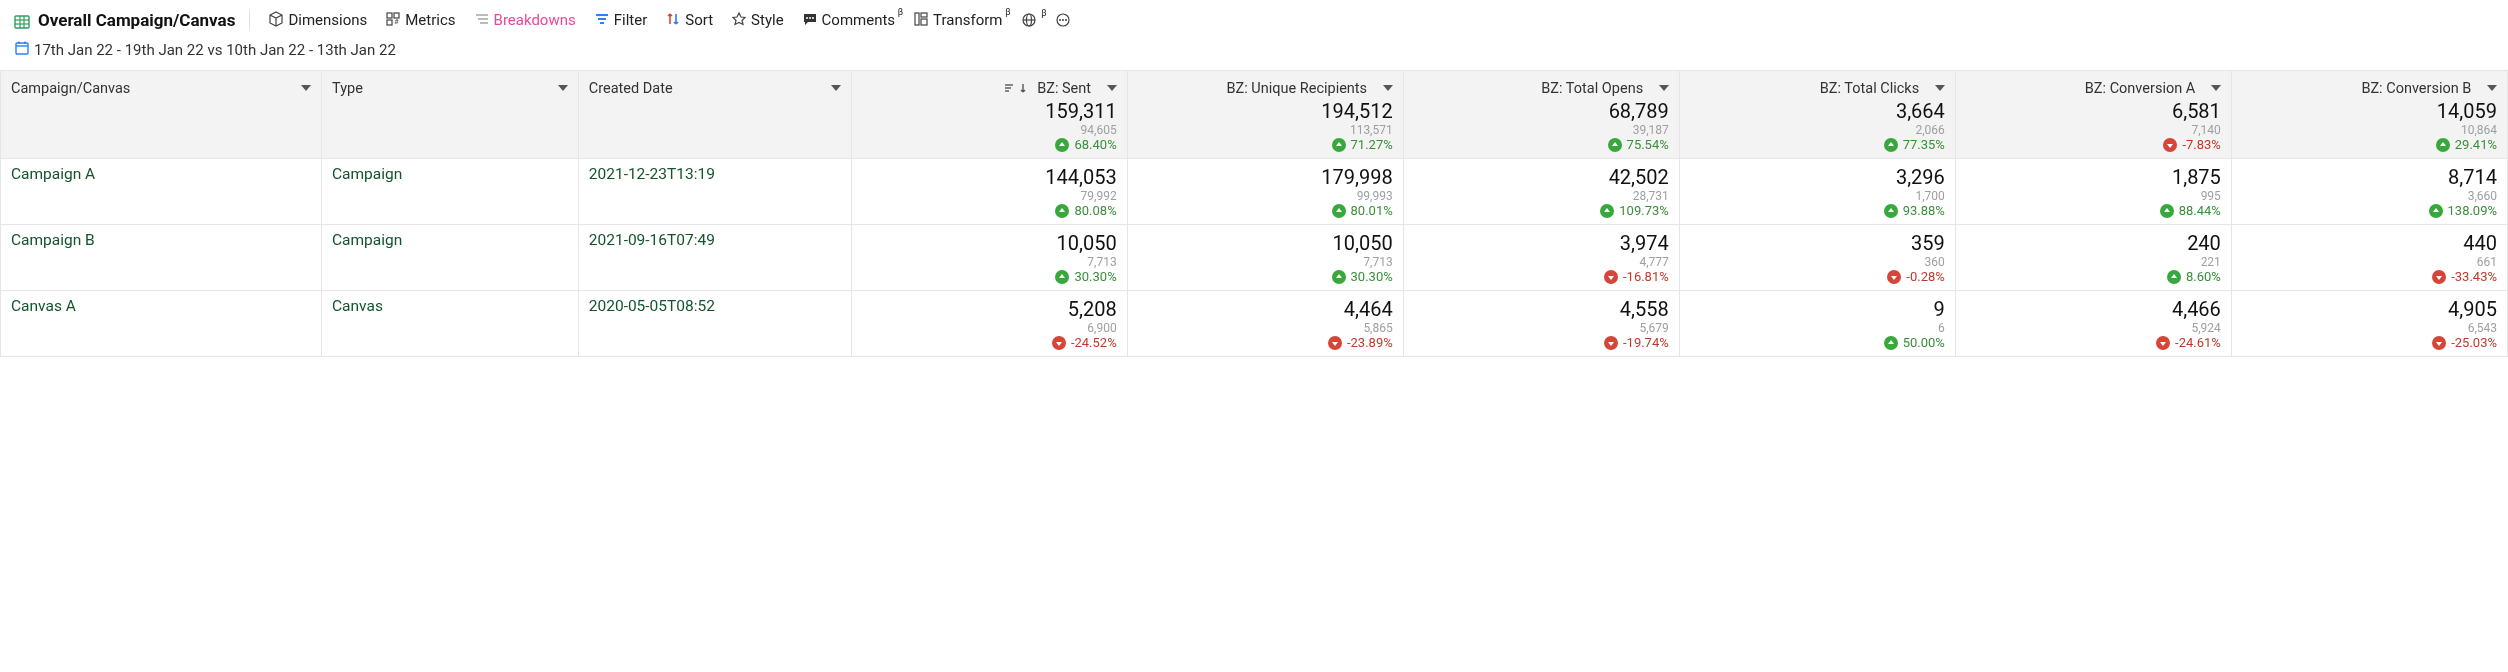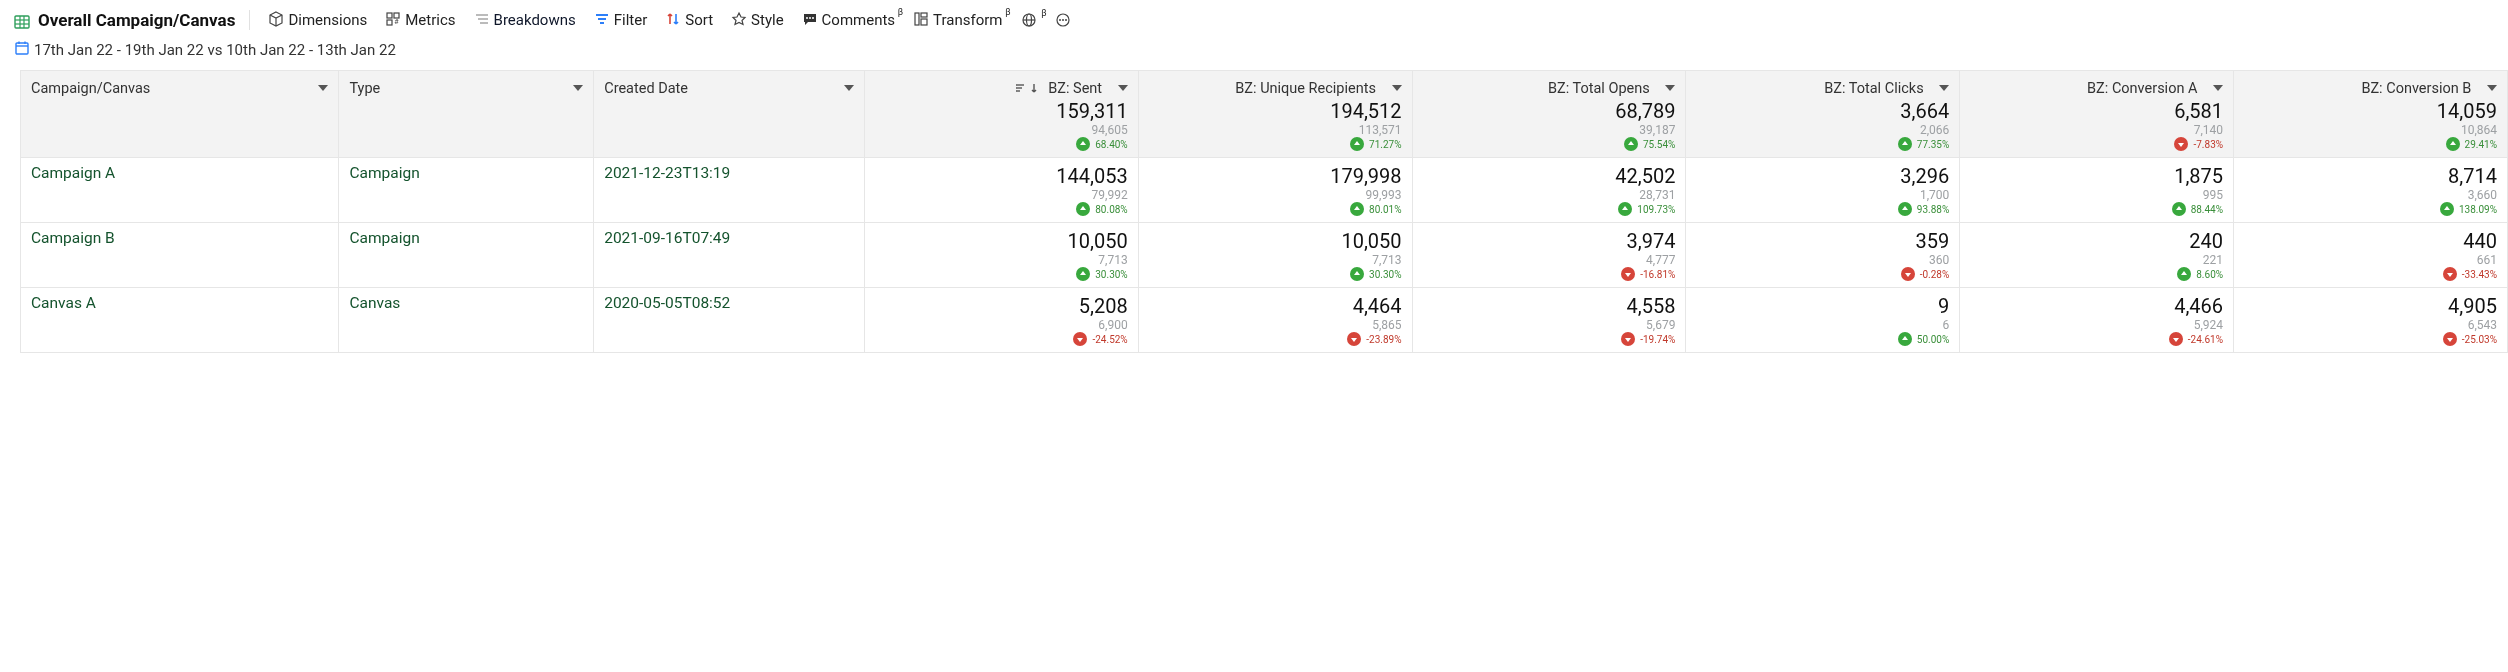--- a/index.html
+++ b/index.html
@@ -26,36 +26,36 @@
   .title-text { font-weight: 700; font-size: 17px; }
   .tb-item {
     display: flex;
     align-items: flex-start;
     gap: 4px;
     color: #222;
     cursor: pointer;
     position: relative;
     font-size: 15px;
   }
-  .tb-item.disabled { color: #0f172a; cursor: default; }
+  .tb-item.disabled { color: #ec4899; cursor: default; }
   .beta { font-size: 9px; position: absolute; top: -4px; right: -8px; }
   .icon { display:inline-flex; width:16px; height:16px; }
   .icon svg { width:16px; height:16px; }
   .date-row {
     display: flex;
     align-items: center;
     gap: 4px;
     padding: 4px 14px 10px 14px;
     color: #333;
     font-size: 15px;
   }
   .cal-icon svg { width:16px; height:16px; }
 
   
-  .table-wrap { overflow-x:auto;margin-left:20px; }
+  .table-wrap { overflow-x:auto; }
   table.grid {
     border-collapse: collapse;
     width: 100%;
     table-layout: fixed;
   }
   .grid th, .grid td {
     border: 1px solid #e6e6e6;
     padding: 6px 10px;
     vertical-align: top;
   }
@@ -77,21 +77,21 @@
     width:0;height:0;
     border-left:5px solid transparent;
     border-right:5px solid transparent;
     border-top:6px solid #555;
     display:inline-block;
   }
   .sort-ind { display:inline-flex; gap:4px; align-items:center; margin-right:4px;}
   .metric-col { text-align:right; }
   .metric-total { font-size:20px; color:#111; }
   .metric-compare { font-size:12px; color:#9da0a3; }
-  .pct-row { display:flex; justify-content:flex-end; align-items:center; gap:5px; font-size:10px;}
+  .pct-row { display:flex; justify-content:flex-end; align-items:center; gap:5px; font-size:13px;}
   .pct-up { color:#3a8f3a; }
   .pct-down { color:#c0392b; }
   .dot { width:14px; height:14px; border-radius:50%; display:flex; align-items:center; justify-content:center;}
   .dot.up { background:#38a83d; }
   .dot.down { background:#d6453a; }
   .dot svg { width:8px; height:8px; }
   .txt-cell { font-size:15.5px; color:#14532d; padding-top:10px;}
   .col-dim { width:200px; }
   .col-type { width:160px; }
   .col-date { width:170px; }

